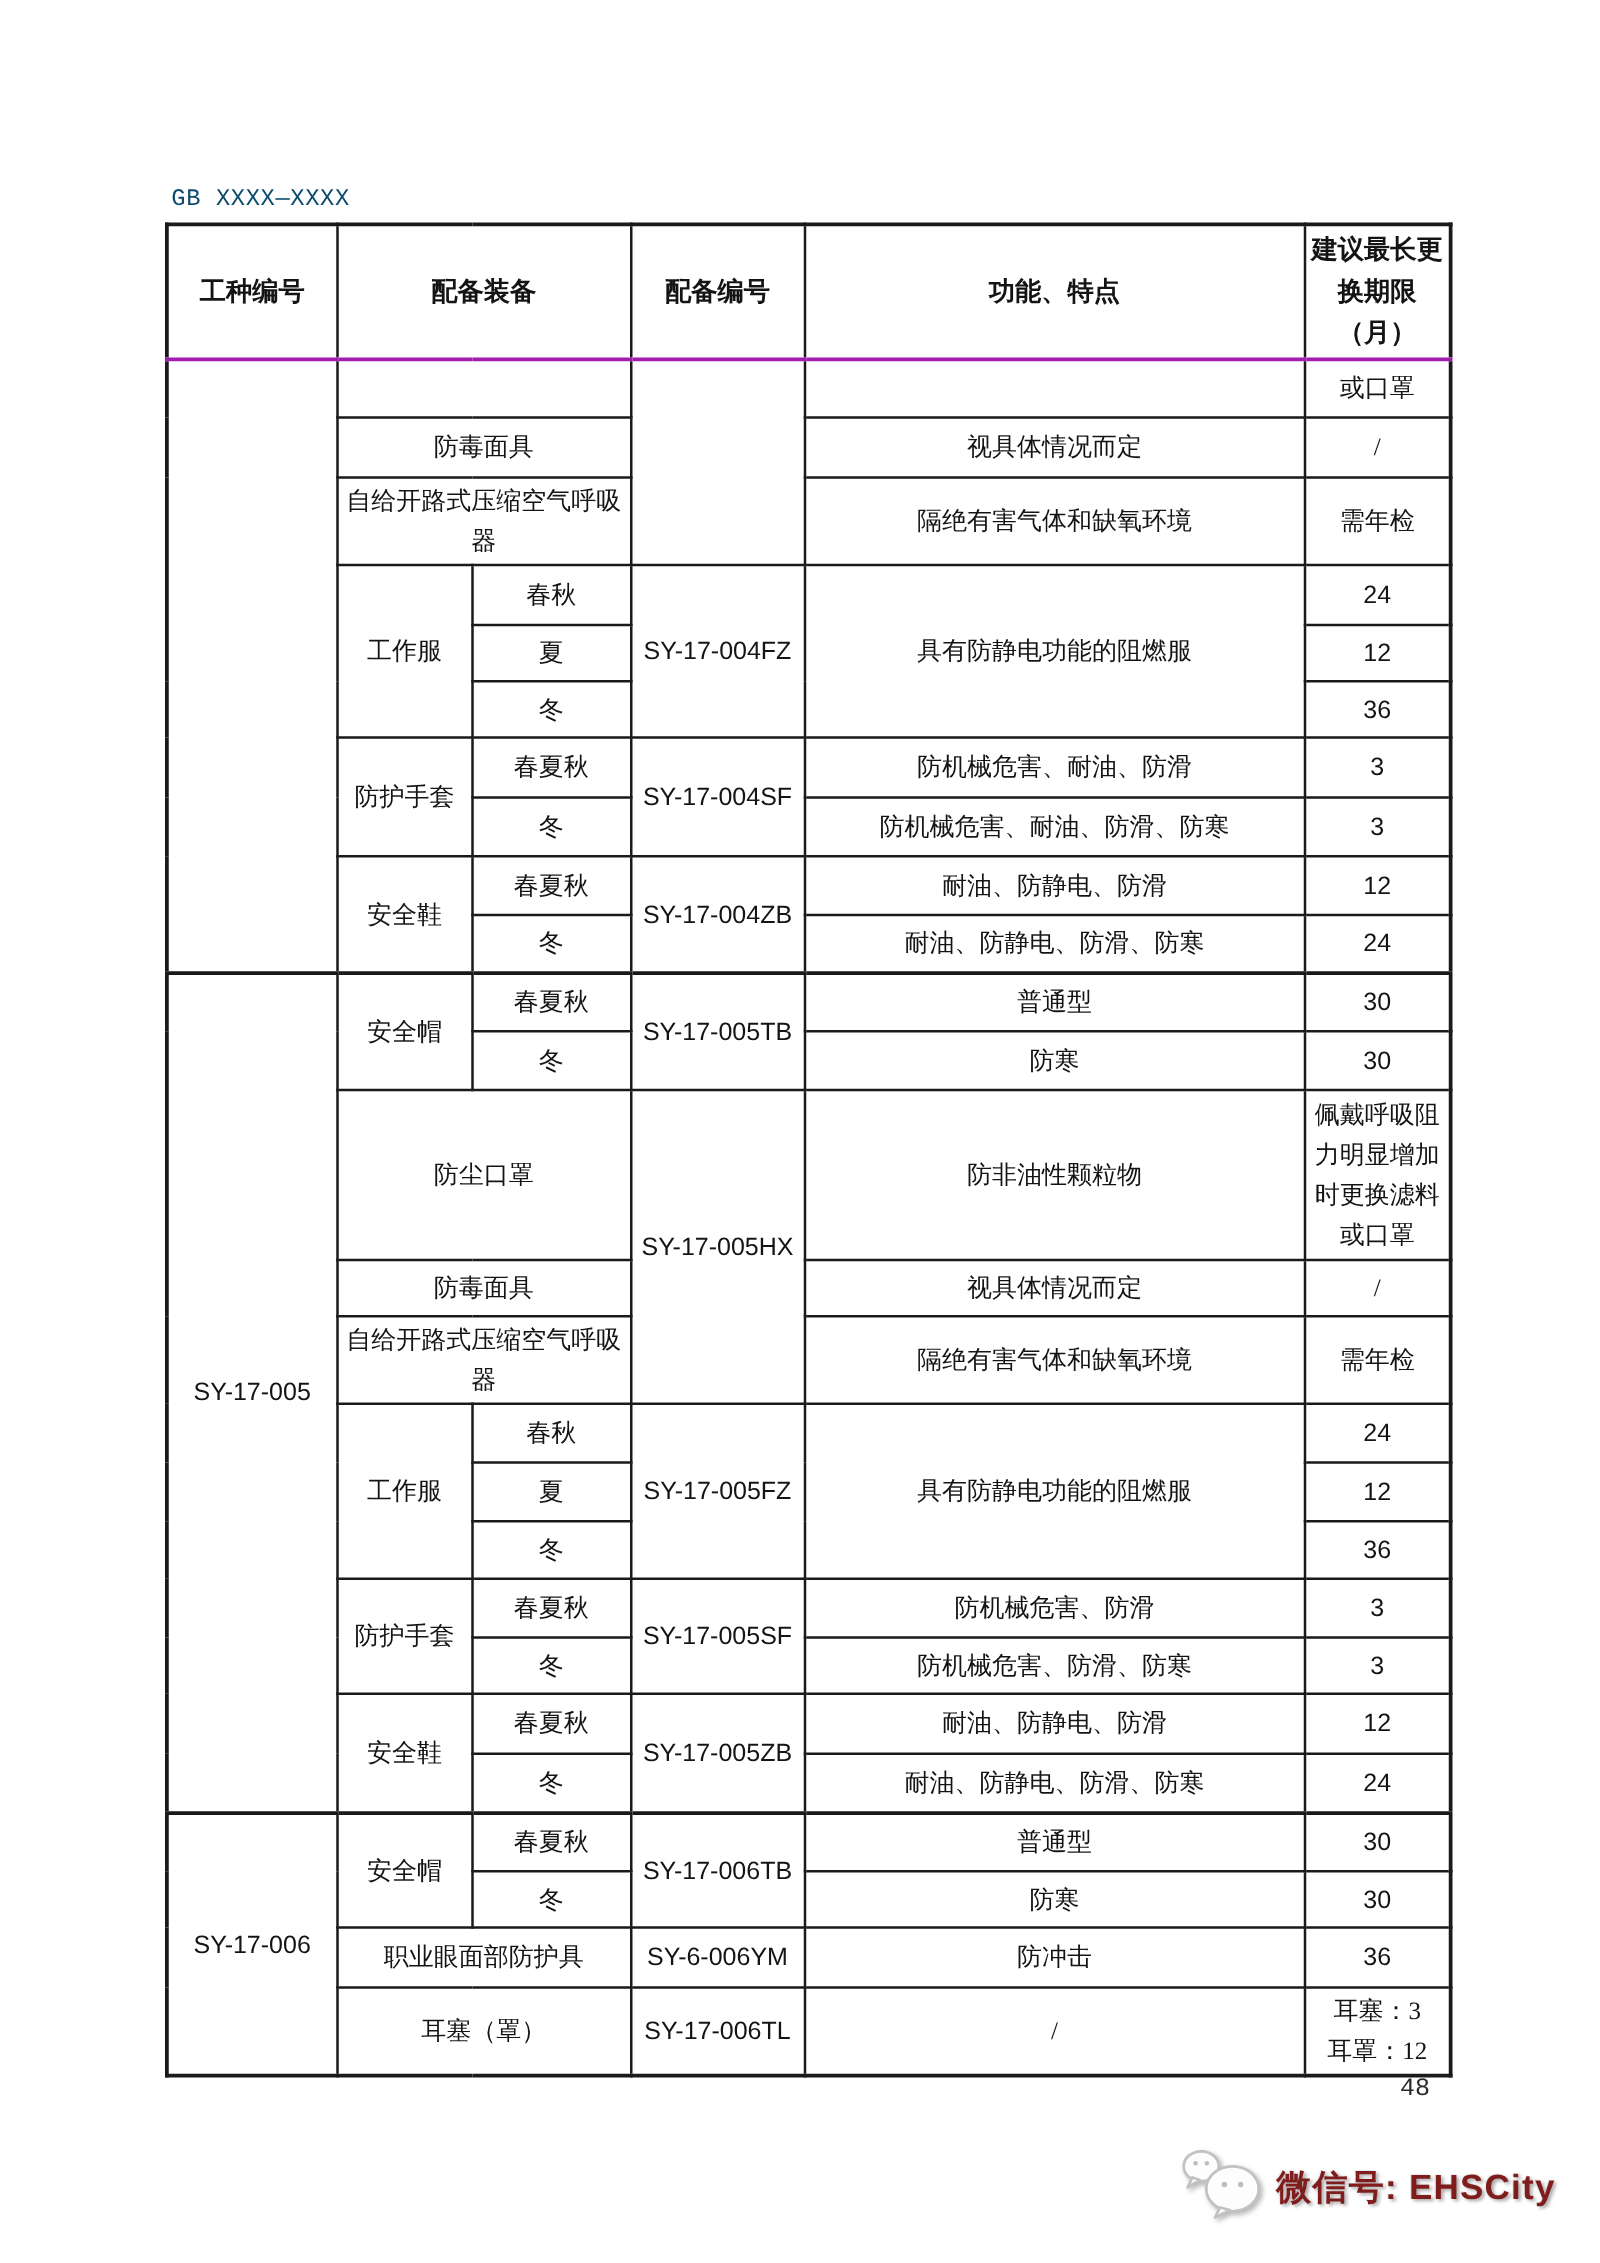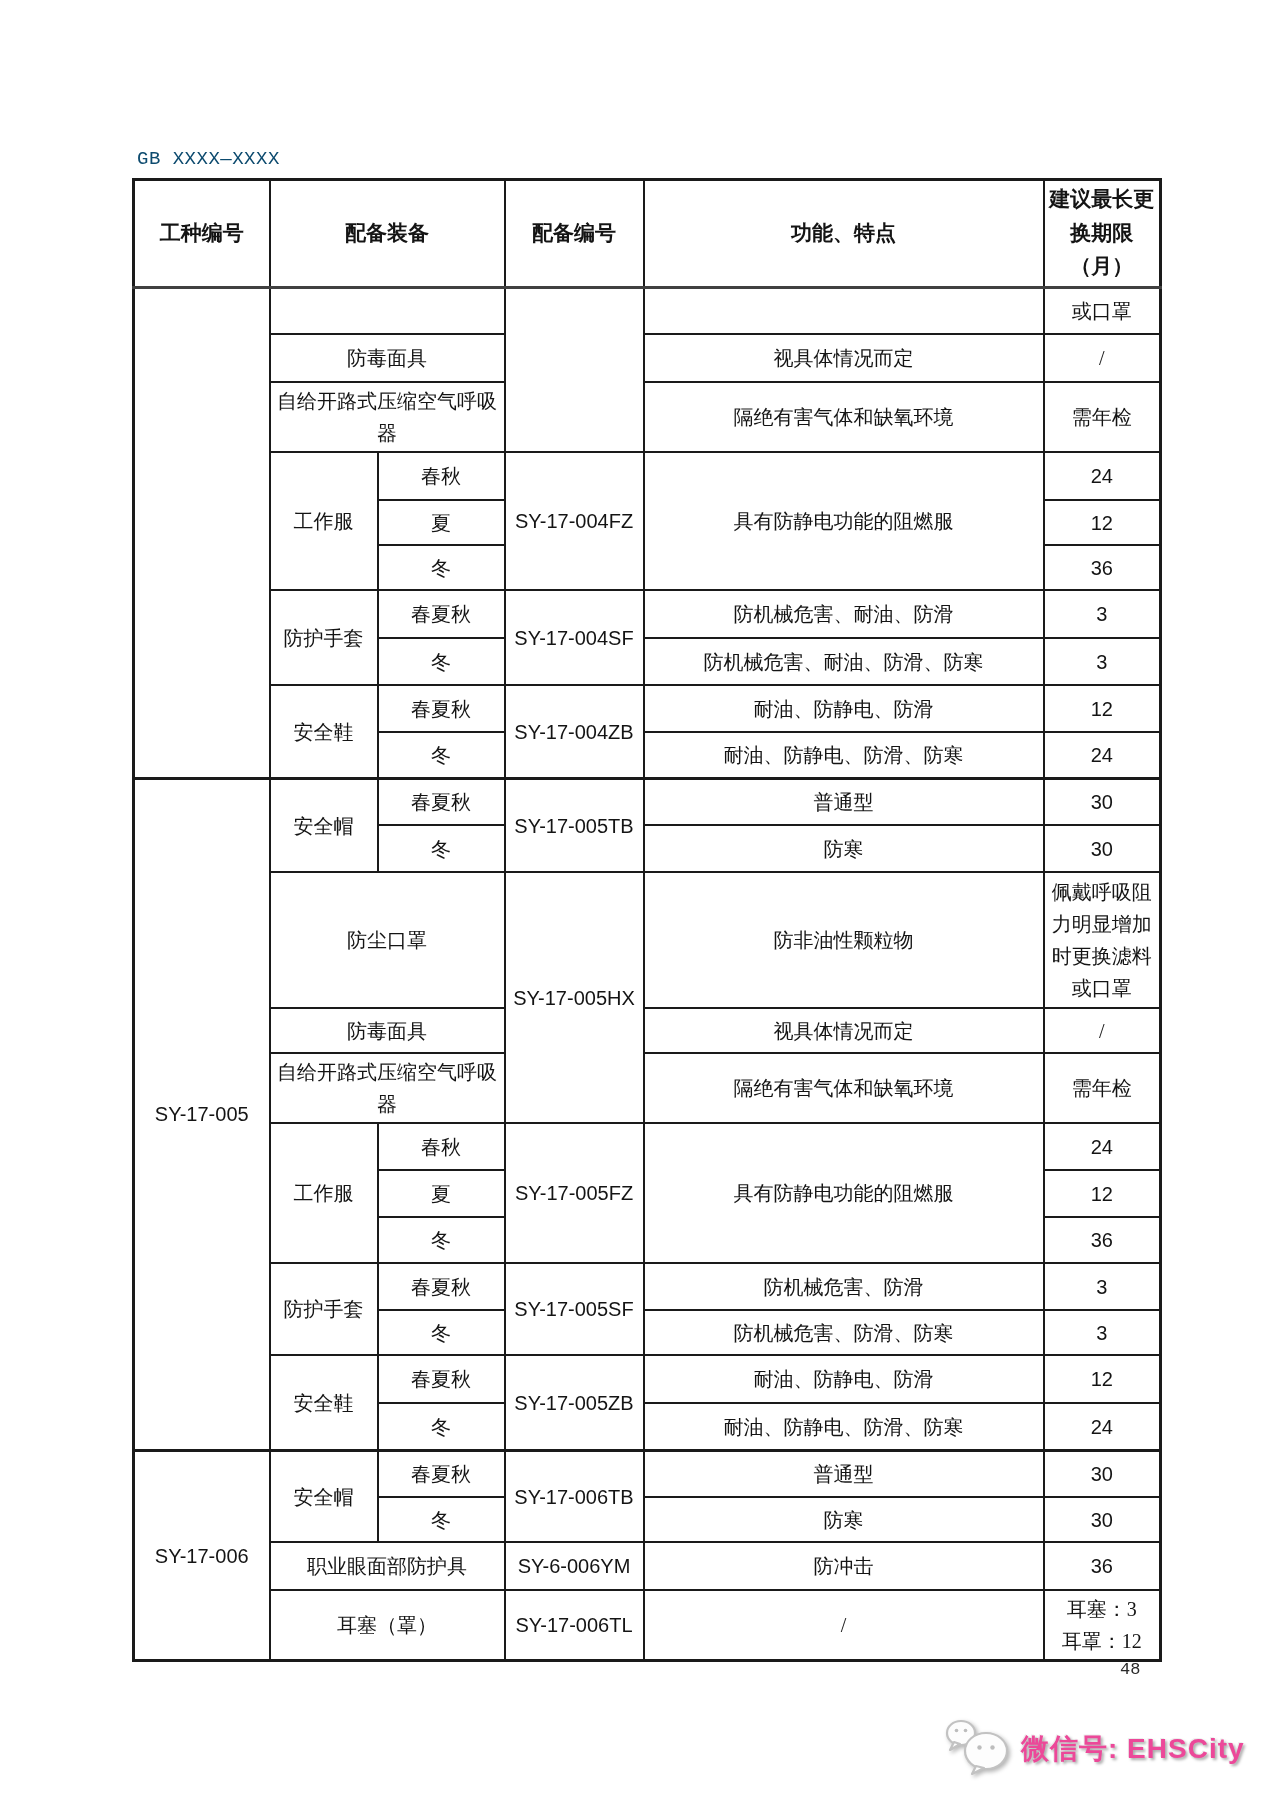--- a/index.html
+++ b/index.html
@@ -15,38 +15,38 @@
     position:absolute;left:132px;top:178px;
     border-collapse:collapse;table-layout:fixed;width:1027px;
     border:3px solid #1a1a1a;
   }
   table.ppe td,table.ppe th{
     border:2px solid #1a1a1a;
     text-align:center;vertical-align:middle;
     padding:2px;font-size:20px;font-weight:normal;
     line-height:1.6;overflow:hidden;
   }
-  tr.head th{font-weight:bold;font-size:21px;border-bottom:3px solid #404040;}
+  tr.head th{font-weight:bold;font-size:21px;border-bottom:3px solid #a21caf;}
   th.c5h{padding:0;font-size:19px;white-space:pre-line;line-height:1.55;}
   td.feat{text-align:left;padding-left:12px;}
   td.mono{font-family:Liberation Sans, sans-serif;font-size:18px;letter-spacing:0;}
   td.num{font-family:Liberation Sans, sans-serif;font-size:19px;}
   td.preline{white-space:pre-line;line-height:1.65;padding:2px 1px;}
   tr.secstart td{border-top:3px solid #1a1a1a;}
   .page-num{
     position:absolute;left:1120px;top:1660px;
-    font-family:"Liberation Mono", monospace;font-size:17px;color:#2a2a2a;
+    font-family:"Liberation Mono", monospace;font-size:20px;color:#2a2a2a;
   }
   .watermark{
     position:absolute;left:944px;top:1718px;display:flex;align-items:center;gap:9px;
   }
   .wm-icon{filter:drop-shadow(2px 2px 2px #b5b5b5);}
   .wm-text{
     font-family:"Liberation Sans", sans-serif;font-size:28px;font-weight:bold;
-    color:#ec4899;text-shadow:2px 2px 3px #a8a8a8, -1px -1px 0 #efefef;
+    color:#7f1d1d;text-shadow:2px 2px 3px #a8a8a8, -1px -1px 0 #efefef;
     letter-spacing:1px;white-space:nowrap;
   }
 </style>
 </head>
 <body>
 
 <div class="doc-code">GB XXXX—XXXX</div>
 
 <table class="ppe">
   <colgroup>

